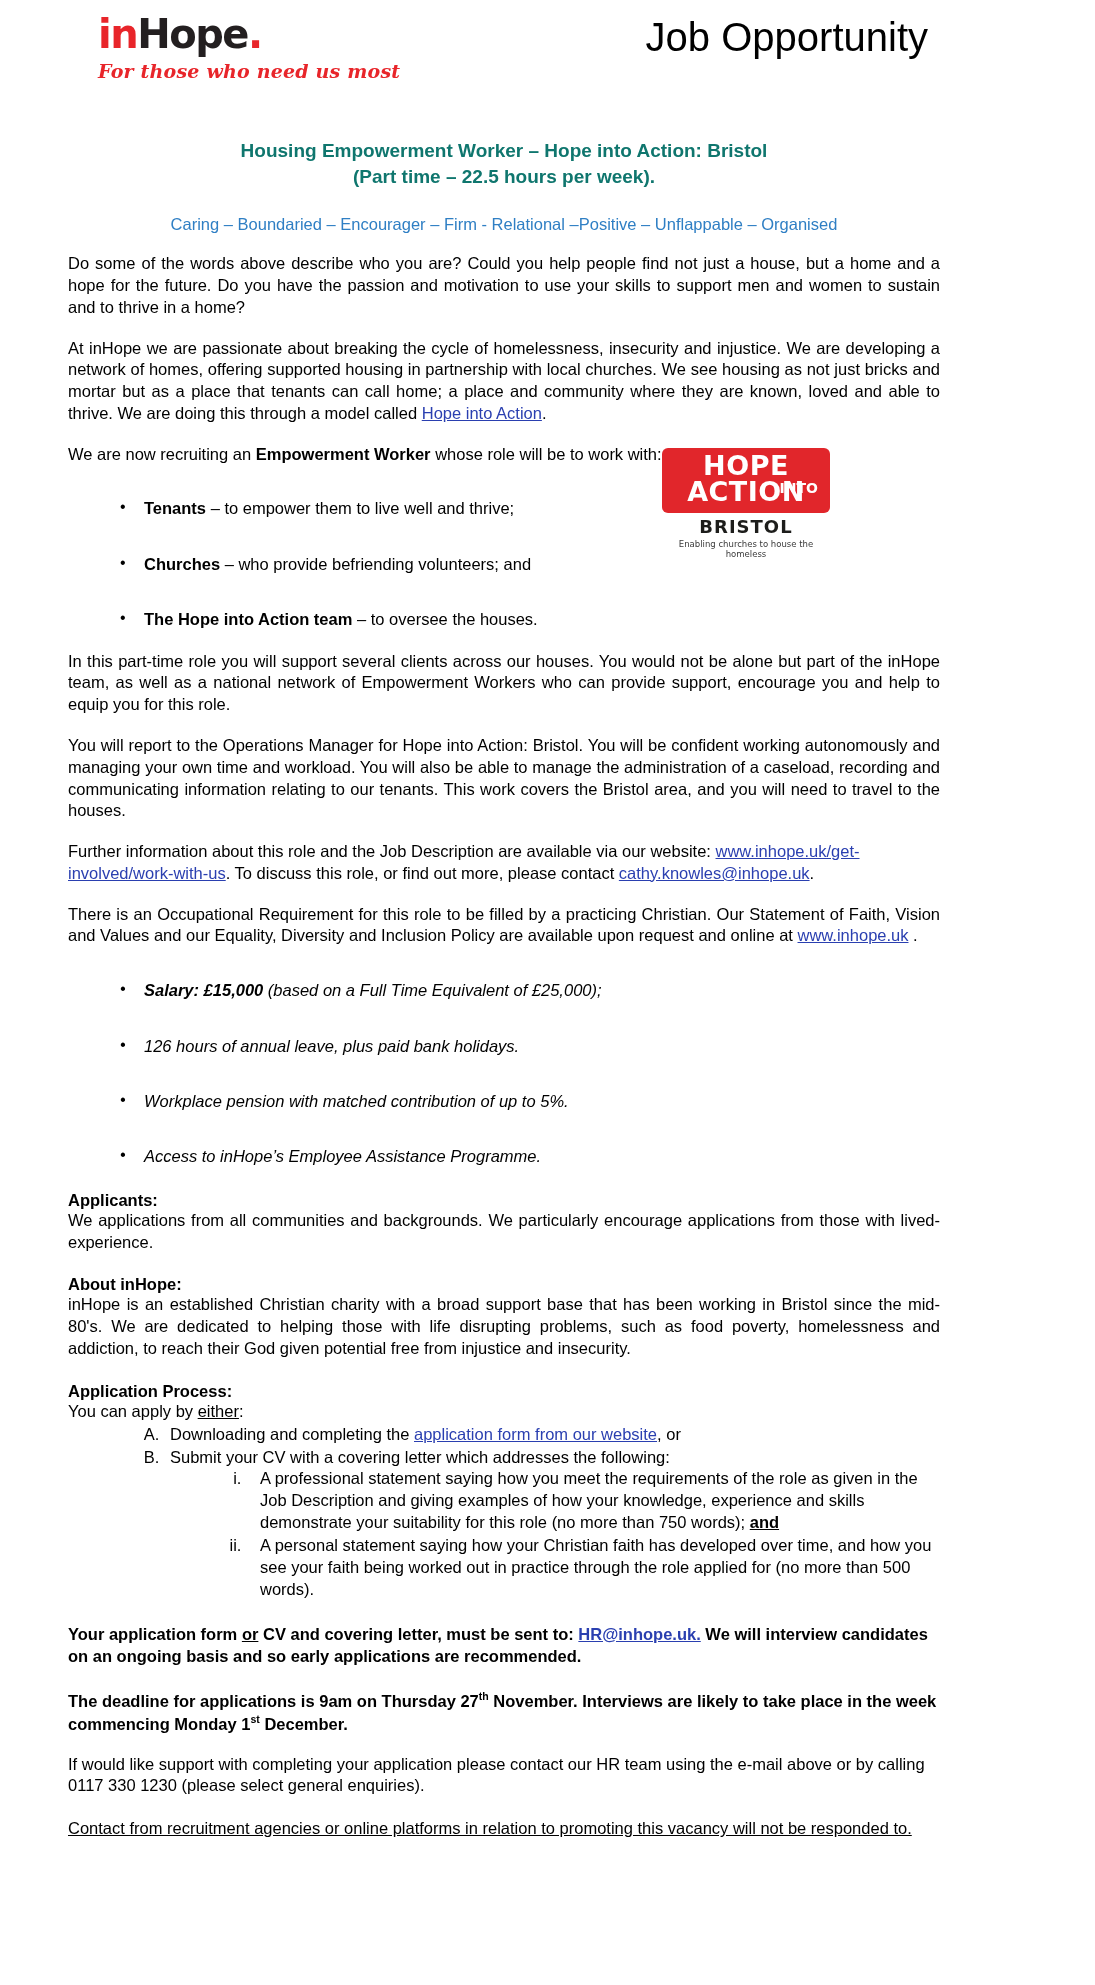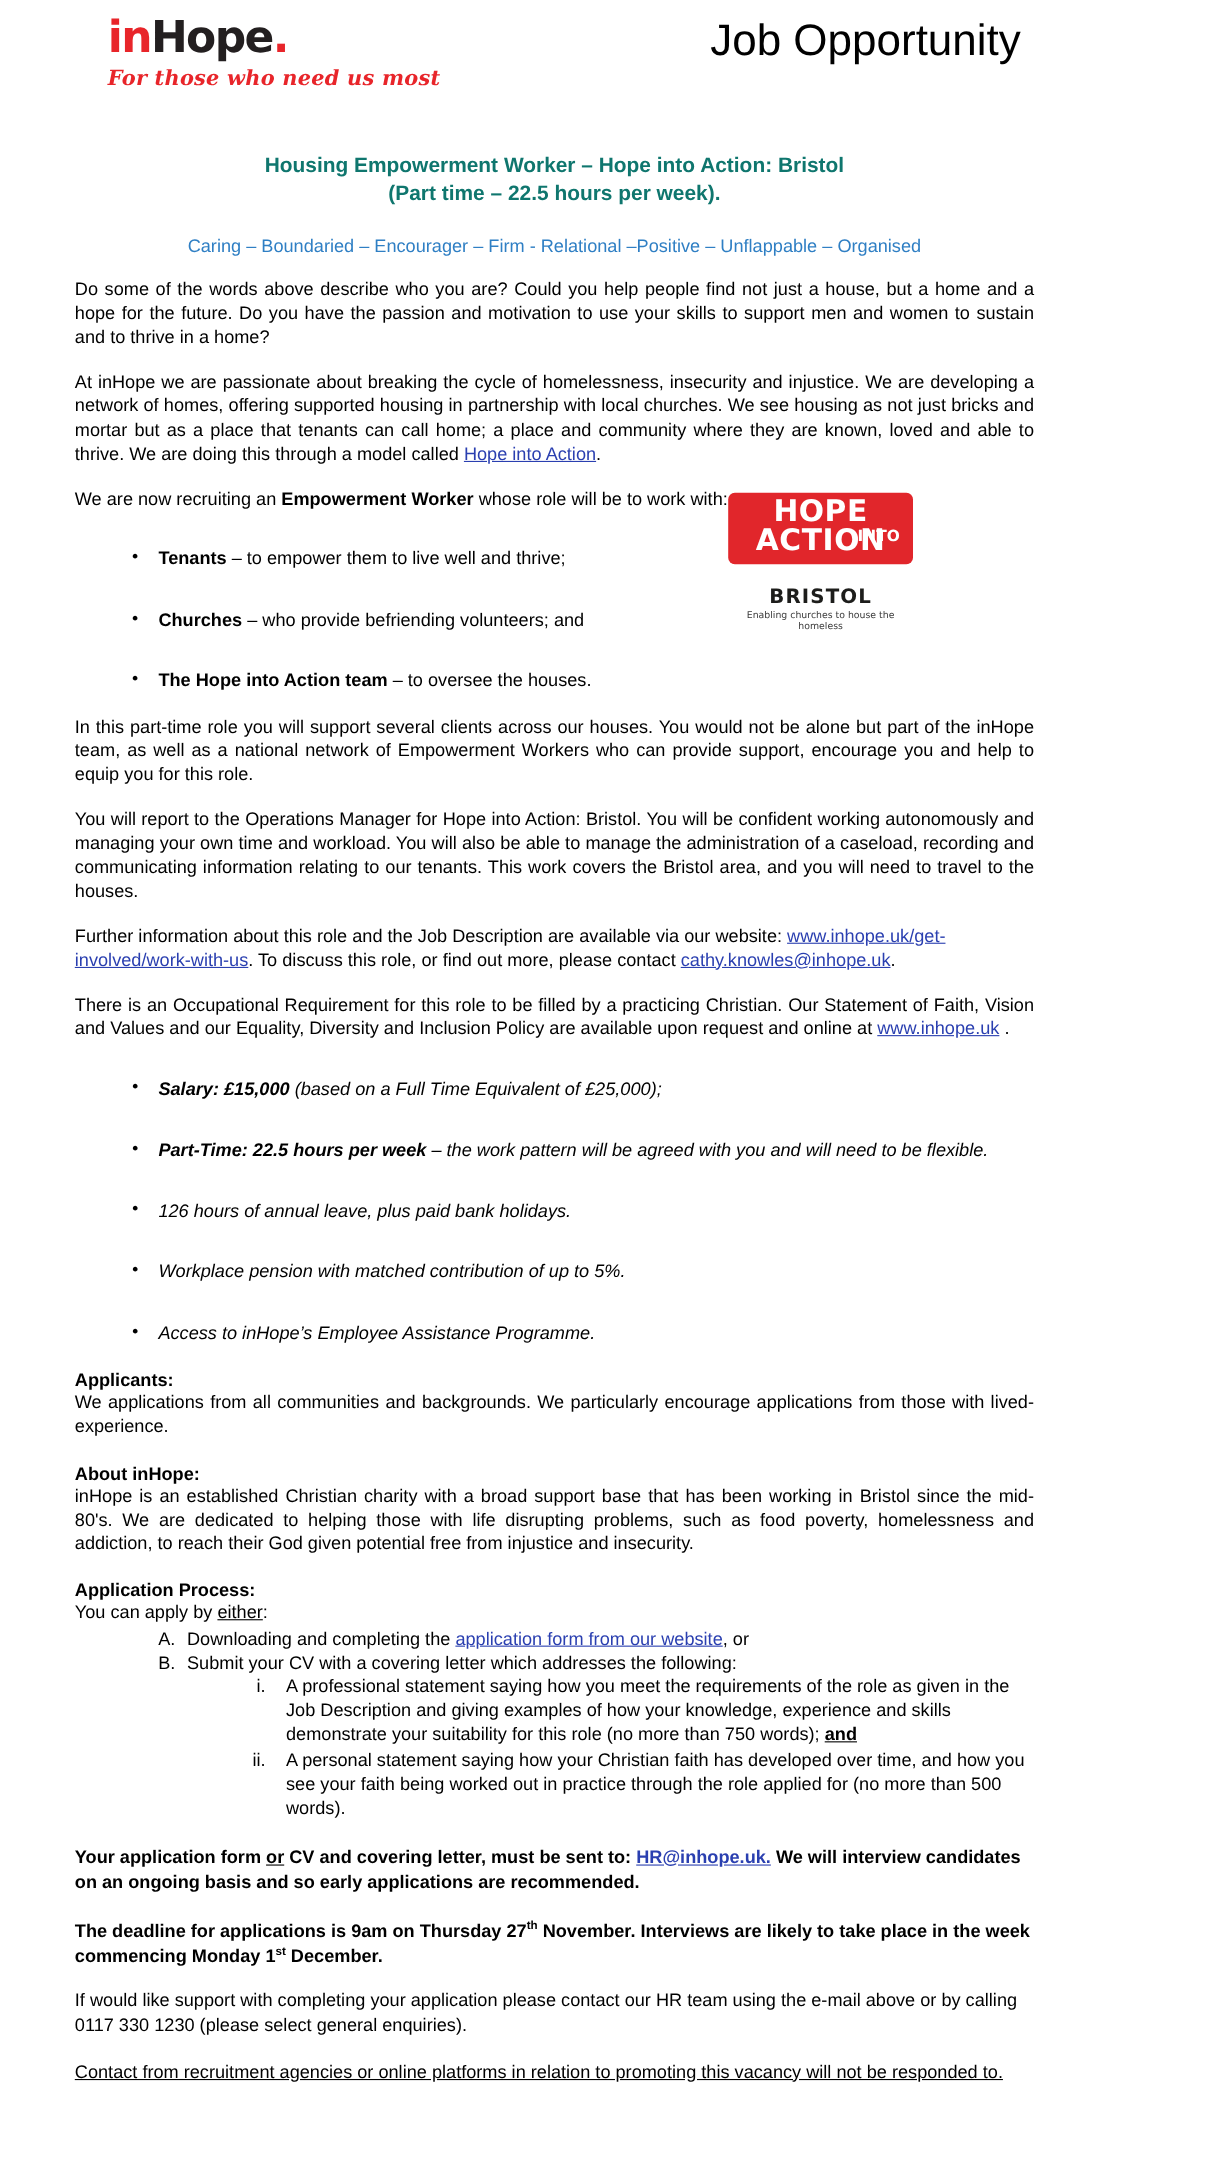--- a/index.html
+++ b/index.html
@@ -144,21 +144,21 @@
     font-size: 14px;
     line-height: 1;
     text-align: left;
     font-weight: bold;
   }
   .hia-bristol {
     color: #1d1d1b;
     font-weight: bold;
     font-size: 18px;
     letter-spacing: 1px;
-    margin-top: 19px;
+    margin-top: 3px;
   }
   .hia-strap {
     color: #3a3a3a;
     font-size: 8.5px;
     margin-top: 2px;
   }
   
   .sec-head {
     font-size: 16.5px;
     font-weight: bold;
@@ -247,21 +247,20 @@
 
   <p class="body">In this part-time role you will support several clients across our houses.  You would not be alone but part of the inHope team, as well as a national network of Empowerment Workers who can provide support, encourage you and help to equip you for this role.</p>
   <p class="body">You will report to the Operations Manager for Hope into Action: Bristol. You will be confident working autonomously and managing your own time and workload.  You will also be able to manage the administration of a caseload, recording and communicating information relating to our tenants. This work covers the Bristol area, and you will need to travel to the houses.</p>
 
   <p class="body nojust"><span>Further information about this role and the Job Description are available via our website: </span><a class="link" href="#">www.inhope.uk/get-involved/work-with-us</a><span>. To discuss this role, or find out more, please contact </span><a class="link" href="#">cathy.knowles@inhope.uk</a><span>.</span></p>
 
   <p class="body"><span>There is an Occupational Requirement for this role to be filled by a practicing Christian. Our Statement of Faith, Vision and Values and our Equality, Diversity and Inclusion Policy are available upon request and online at </span><a class="link" href="#">www.inhope.uk</a><span> .</span></p>
 
   <ul class="bullets italic benefits">
     <li><span class="bold">Salary: £15,000</span><span> (based on a Full Time Equivalent of £25,000);</span></li>
-    <li><span class="bold">Part-Time: 22.5 hours per week</span><span> – the work pattern will be agreed with you and will need to be flexible.</span></li>
     <li><span>126 hours of annual leave, plus paid bank holidays.</span></li>
     <li><span>Workplace pension with matched contribution of up to 5%.</span></li>
     <li><span>Access to inHope’s Employee Assistance Programme.</span></li>
   </ul>
 
   <div class="sec-head">Applicants:</div>
   <p class="sec-body">We applications from all communities and backgrounds. We particularly encourage applications from those with lived-experience.</p>
 
   <div class="sec-head">About inHope:</div>
   <p class="sec-body">inHope is an established Christian charity with a broad support base that has been working in Bristol since the mid-80's. We are dedicated to helping those with life disrupting problems, such as food poverty, homelessness and addiction, to reach their God given potential free from injustice and insecurity.</p>

